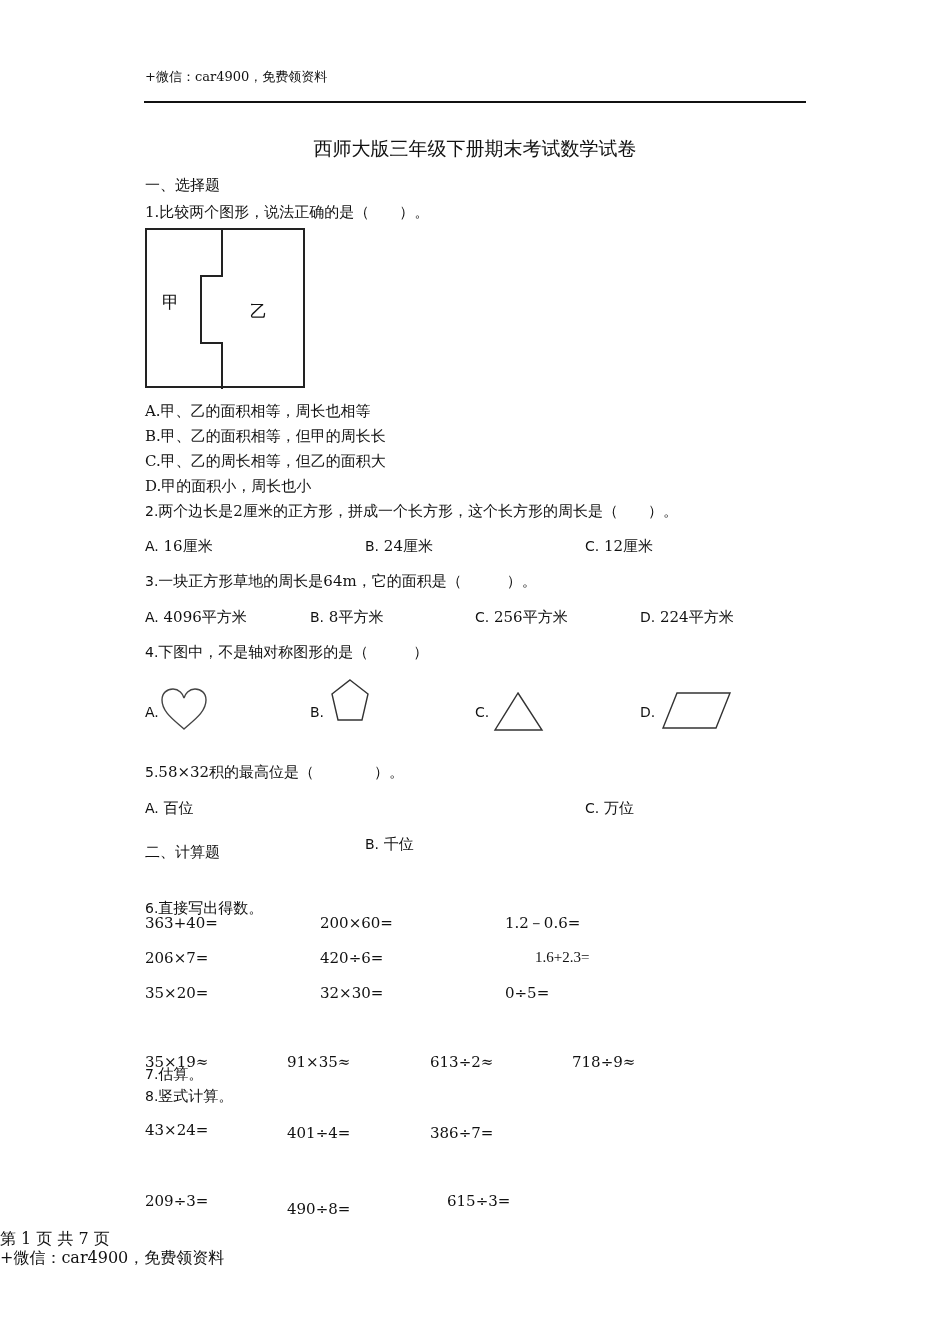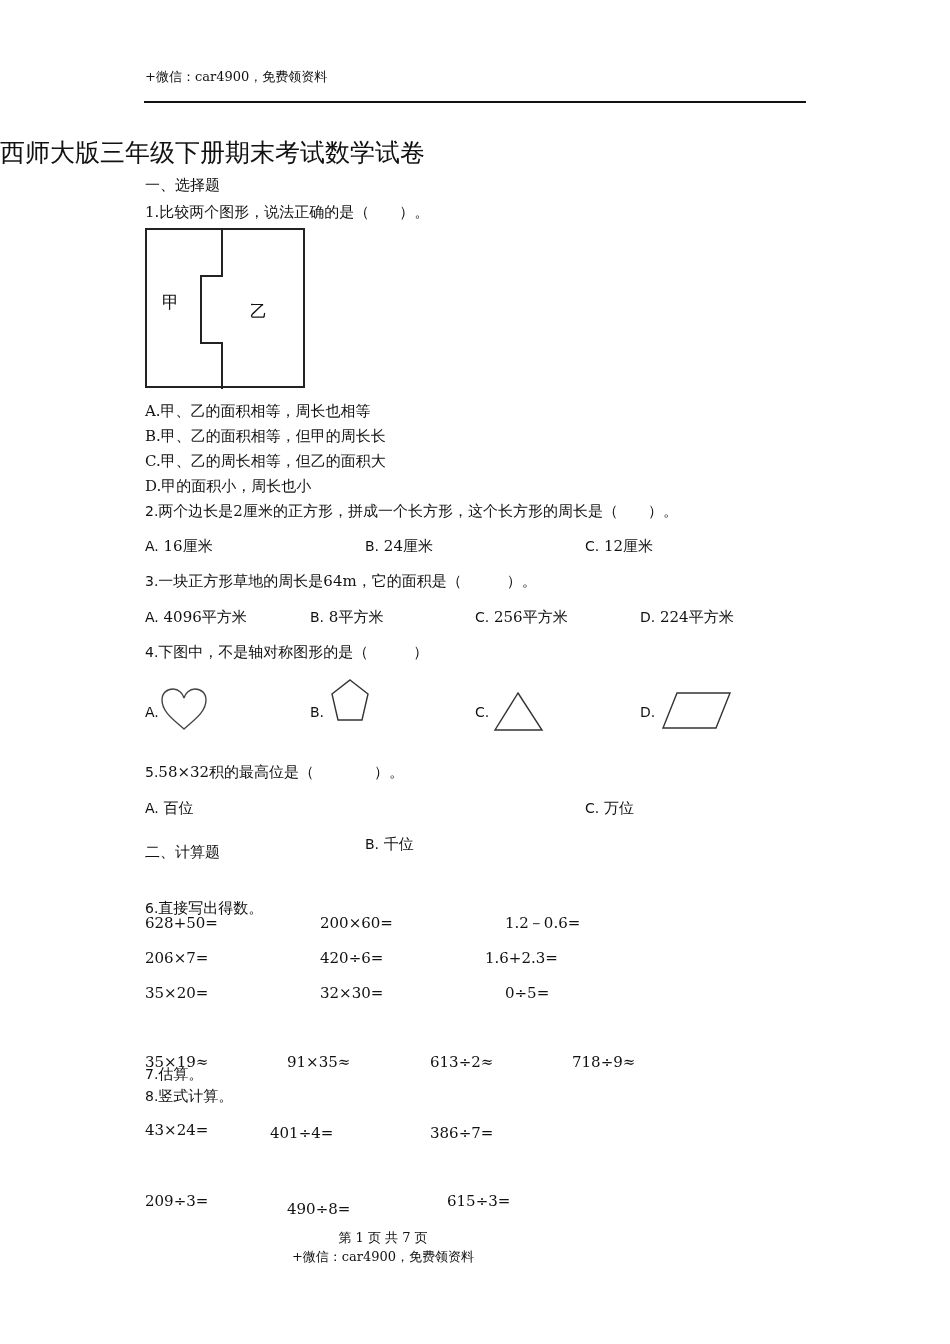--- a/index.html
+++ b/index.html
@@ -1,24 +1,24 @@
 <!DOCTYPE html>
 <html><head>
 <meta charset="utf-8">
 <style>
   html, body { margin: 0; padding: 0; background: #ffffff; }
   body { width: 950px; height: 1344px; position: relative; overflow: hidden;
          font-family: "DejaVu Serif", "Liberation Serif", serif; color: #111; }
   .abs { position: absolute; white-space: nowrap; }
   .hdr { left: 145px; top: 68px; font-size: 13px; }
   .rule { left: 144px; top: 101px; width: 662px; height: 2px; background: #111; }
-  .title { left: 0; width: 950px; top: 136px; text-align: left; font-size: 25px; }
+  .title { left: 0; width: 950px; top: 136px; text-align: center; font-size: 19px; }
   .t { font-size: 15px; }
   .lbl { font-family: "DejaVu Sans", "Liberation Sans", sans-serif; font-size: 14px; }
-  .foot { left: 0; width: 766px; text-align: center; font-size: 13px; }
+  .foot { left: 0; width: 766px; text-align: left; font-size: 16px; }
   svg { position: absolute; overflow: visible; }
 </style>
 </head>
 <body>
 
 <div class="abs hdr">+微信：car4900，免费领资料</div>
 <div class="abs rule"></div>
 <div class="abs title">西师大版三年级下册期末考试数学试卷</div>
 
 <div class="abs t" style="left:145px;top:176px;">一、选择题</div>
@@ -77,42 +77,42 @@
 </div>
 <div class="abs t" style="left:145px;top:799px;"><span class="lbl">A.</span> <span>百位</span></div>
 <div class="abs t" style="left:365px;top:835px;"><span class="lbl">B.</span> <span>千位</span></div>
 <div class="abs t" style="left:585px;top:799px;"><span class="lbl">C.</span> <span>万位</span></div>
 
 <div class="abs t" style="left:145px;top:843px;">二、计算题</div>
 
 <div class="abs t" style="left:145px;top:879px;margin-top:20px;">
   <span class="lbl">6.</span><span>直接写出得数。</span>
 </div>
-<div class="abs t" style="left:145px;top:914px;">628+50=</div>
+<div class="abs t" style="left:145px;top:914px;">363+40=</div>
 <div class="abs t" style="left:320px;top:914px;">200×60=</div>
 <div class="abs t" style="left:505px;top:914px;">1.2－0.6=</div>
 <div class="abs t" style="left:145px;top:949px;">206×7=</div>
 <div class="abs t" style="left:320px;top:949px;">420÷6=</div>
-<div class="abs t" style="left:485px;top:949px;">1.6+2.3=</div>
+<div class="abs t" style="left:535px;top:949px;font-family:Liberation Serif, serif;">1.6+2.3=</div>
 <div class="abs t" style="left:145px;top:984px;">35×20=</div>
 <div class="abs t" style="left:320px;top:984px;">32×30=</div>
 <div class="abs t" style="left:505px;top:984px;">0÷5=</div>
 
 <div class="abs t" style="left:145px;top:1017px;margin-top:48px;">
   <span class="lbl">7.</span><span>估算。</span>
 </div>
 <div class="abs t" style="left:145px;top:1053px;">35×19≈</div>
 <div class="abs t" style="left:287px;top:1053px;">91×35≈</div>
 <div class="abs t" style="left:430px;top:1053px;">613÷2≈</div>
 <div class="abs t" style="left:572px;top:1053px;">718÷9≈</div>
 
 <div class="abs t" style="left:145px;top:1087px;">
   <span class="lbl">8.</span><span>竖式计算。</span>
 </div>
 <div class="abs t" style="left:145px;top:1096px;margin-top:25px;">43×24=</div>
-<div class="abs t" style="left:270px;top:1124px;">401÷4=</div>
+<div class="abs t" style="left:287px;top:1124px;">401÷4=</div>
 <div class="abs t" style="left:430px;top:1124px;">386÷7=</div>
 <div class="abs t" style="left:145px;top:1192px;">209÷3=</div>
 <div class="abs t" style="left:287px;top:1192px;margin-top:8px;">490÷8=</div>
 <div class="abs t" style="left:447px;top:1192px;">615÷3=</div>
 
 <div class="abs foot" style="top:1229px;left:0;">第 1 页 共 7 页</div>
 <div class="abs foot" style="top:1248px;left:0;">+微信：car4900，免费领资料</div>
 
 </body></html>

